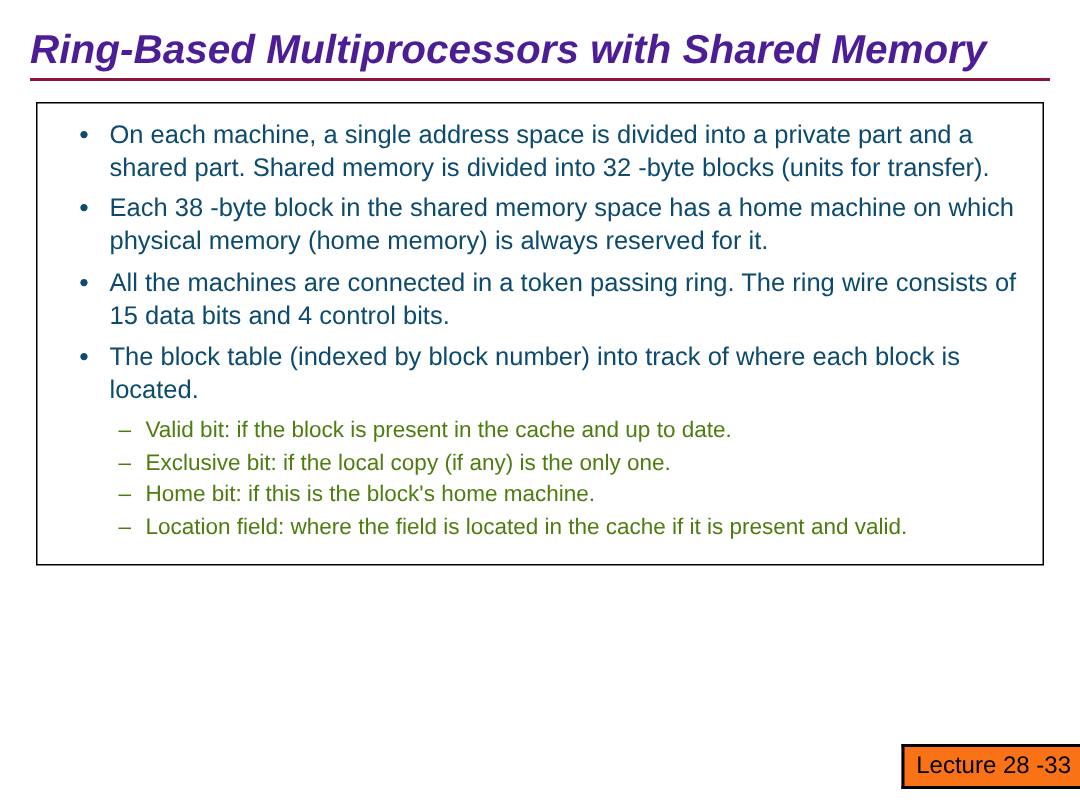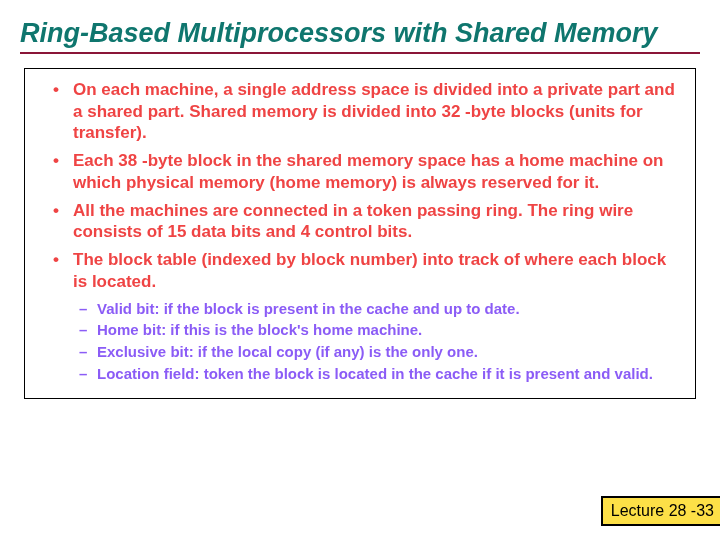--- a/index.html
+++ b/index.html
@@ -13,102 +13,102 @@
   .slide {
     width: 720px;
     height: 540px;
     position: relative;
     padding: 18px 20px 0 20px;
   }
   .title {
     font-size: 27px;
     font-weight: bold;
     font-style: italic;
-    color: #0f766e;
+    color: #4c1d95;
     line-height: 1.18;
     border-bottom: 2px solid #8a1538;
     padding-bottom: 2px;
     margin-bottom: 14px;
   }
   .content-box {
     border: 1.5px solid #000;
     padding: 10px 14px 12px 14px;
     margin: 0 4px;
   }
   ul.main {
     list-style: none;
     padding: 0;
     margin: 0;
   }
   ul.main > li {
     position: relative;
     padding-left: 34px;
     font-size: 17px;
-    font-weight: bold;
-    color: #ef4444;
+    font-weight: normal;
+    color: #0c4a6e;
     line-height: 1.28;
     margin-bottom: 6px;
   }
   ul.main > li::before {
     content: "•";
     position: absolute;
     left: 14px;
     top: 0;
     font-size: 17px;
     font-weight: bold;
   }
   ul.sub {
     list-style: none;
     padding: 0;
     margin: 4px 0 0 0;
   }
   ul.sub > li {
     position: relative;
     padding-left: 58px;
     font-size: 15px;
-    font-weight: bold;
-    color: #8b5cf6;
+    font-weight: normal;
+    color: #4d7c0f;
     line-height: 1.32;
     margin-bottom: 2px;
   }
   ul.sub > li::before {
     content: "–";
     position: absolute;
     left: 40px;
     top: 0;
     font-size: 15px;
   }
   .footer {
     position: absolute;
     right: 0;
     bottom: 14px;
     border: 2px solid #000;
     border-right: none;
     padding: 4px 6px 4px 8px;
     font-size: 16px;
-    background: #fde047;
+    background: #f97316;
   }
 </style>
 </head>
 <body>
 
 <div class="slide">
 
   <div class="title">Ring-Based Multiprocessors with Shared Memory</div>
 
   <div class="content-box">
     <ul class="main">
       <li>On each machine, a single address space is divided into a private part and a shared part. Shared memory is divided into 32 -byte blocks (units for transfer).</li>
       <li>Each 38 -byte block in the shared memory space has a home machine on which physical memory (home memory) is always reserved for it.</li>
       <li>All the machines are connected in a token passing ring.  The ring wire consists of 15 data bits and 4 control bits.</li>
       <li>The block table (indexed by block number) into track of where each block is located.</li>
     </ul>
     <ul class="sub">
       <li>Valid bit: if the block is present in the cache and up to date.</li>
+      <li>Exclusive bit: if the local copy (if any) is the only one.</li>
       <li>Home bit: if this is the block's home machine.</li>
-      <li>Exclusive bit: if the local copy (if any) is the only one.</li>
-      <li>Location field: token the block is located in the cache if it is present and valid.</li>
+      <li>Location field: where the field is located in the cache if it is present and valid.</li>
     </ul>
   </div>
 
   <div class="footer">Lecture 28 -33</div>
 
 </div>
 
 </body></html>

